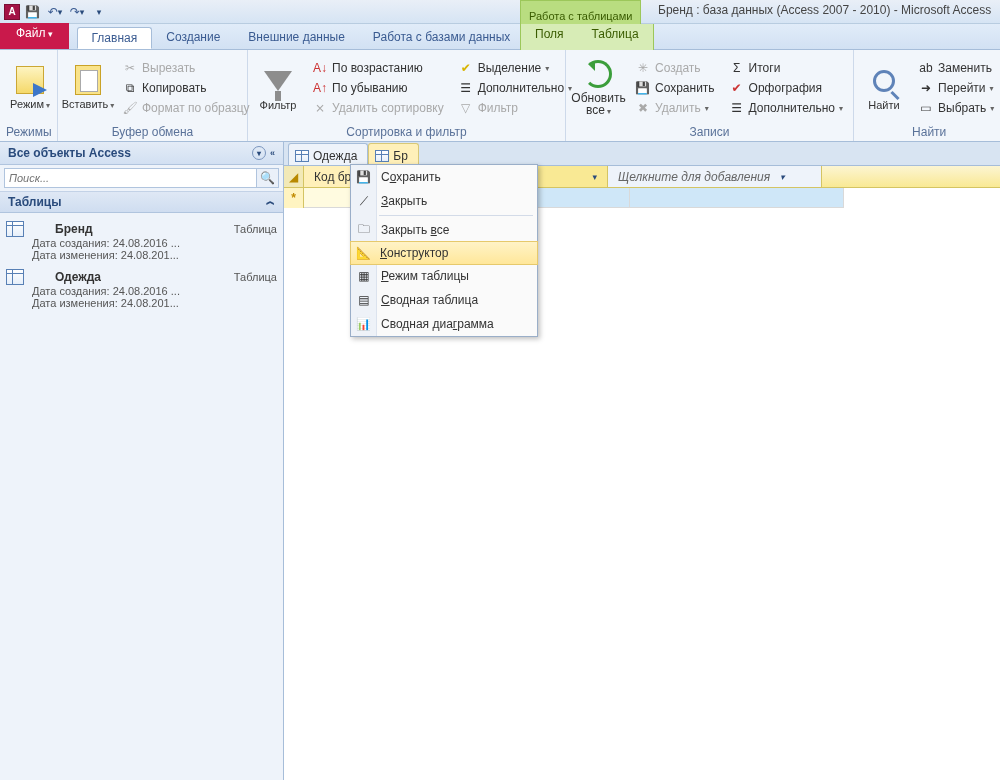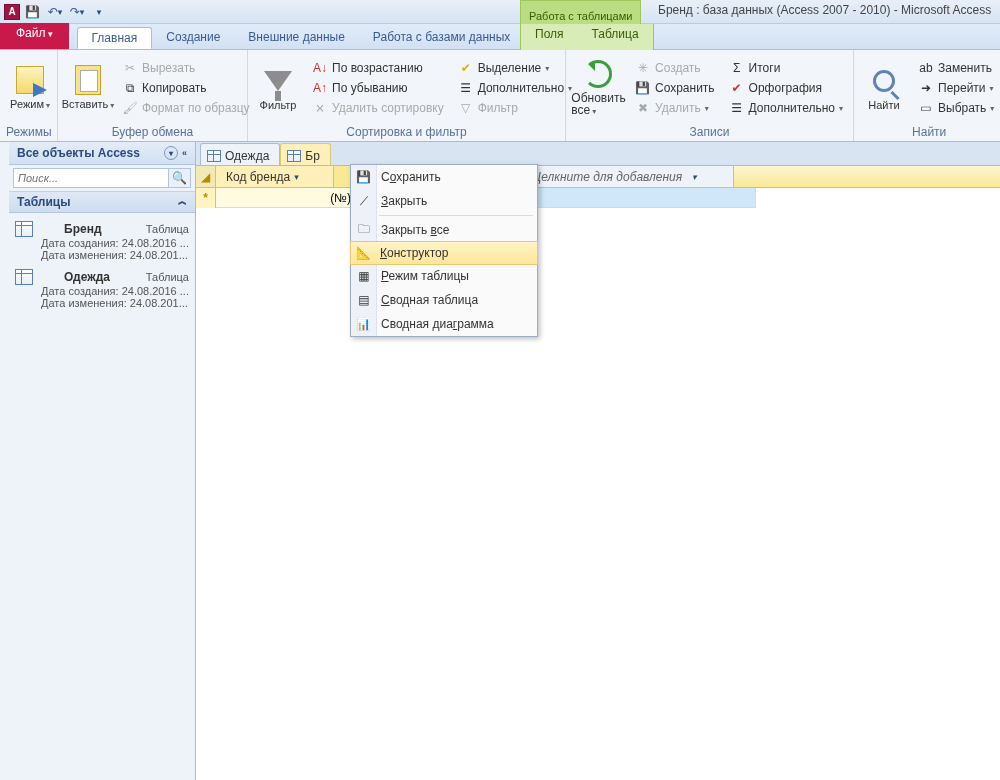--- a/index.html
+++ b/index.html
@@ -22,42 +22,42 @@
   .ctx-filler { position:absolute; left:520px; top:0; height:26px; background:#d7ecb6; border-left:1px solid #9cc75a; border-right:1px solid #9cc75a; display:flex;}
   .ctx-filler .tab { color:#3a5c00; }
 
   
   .ribbon { height: 92px; background:#f2f6fb; border-bottom:1px solid #a6bdd9; display:flex; }
   .group { border-right:1px solid #cdd9ea; display:flex; flex-direction:column; justify-content:space-between; padding:3px 6px 2px; }
   .group-label { text-align:center; font-size:12px; color:#5a7299; padding-top:2px;}
   .group-body { display:flex; gap:6px; flex:1; }
   .bigbtn { display:flex; flex-direction:column; align-items:center; justify-content:center; padding:2px 4px; min-width:48px;}
   .bigbtn .ic { width:32px; height:32px; margin-bottom:2px; display:flex; align-items:center; justify-content:center;}
-  .bigbtn .lbl { font-size:11px; text-align:left; line-height:12px; color:#333;}
+  .bigbtn .lbl { font-size:11px; text-align:center; line-height:12px; color:#333;}
   .stack { display:flex; flex-direction:column; gap:2px; justify-content:center;}
   .smallbtn { display:flex; align-items:center; gap:4px; padding:1px 4px; font-size:11px; color:#333; white-space:nowrap;}
   .smallbtn.disabled { color:#a9a9a9; }
   .smallbtn .ic { width:16px; height:16px; display:flex; align-items:center; justify-content:center;}
   .dd::after{content:" ▾"; font-size:8px; color:#666;}
 
   
   .ic-view { width:28px; height:28px; background:linear-gradient(#fdf4c1,#f5d96a); border:1px solid #cba734; position:relative;}
   .ic-view::after{content:""; position:absolute; right:-4px; bottom:-4px; width:14px; height:14px; background:#3d77c9; clip-path:polygon(0 0,100% 50%,0 100%);}
   .ic-paste { width:26px; height:30px; background:#f9e38a; border:1px solid #c9a227; position:relative;}
   .ic-paste::before{content:""; position:absolute; left:4px; top:4px; width:16px; height:20px; background:#fff; border:1px solid #aaa;}
   .ic-filter { width:0;height:0; border-left:14px solid transparent; border-right:14px solid transparent; border-top:20px solid #8d8d8d; position:relative;}
   .ic-filter::after{content:"";position:absolute;left:-3px;top:0;width:6px;height:10px;background:#8d8d8d;}
   .ic-refresh { width:28px;height:28px; border:3px solid #3b9e3b; border-left-color:transparent; border-radius:50%; position:relative;}
   .ic-refresh::after{content:"";position:absolute; top:-2px; left:-2px; border:5px solid transparent; border-right-color:#3b9e3b;}
   .ic-find { width:22px;height:22px; border:3px solid #5f83b8; border-radius:50%; position:relative;}
   .ic-find::after{content:"";position:absolute; right:-8px; bottom:-8px; width:10px; height:3px; background:#5f83b8; transform:rotate(45deg);}
 
   
   .main { display:flex; height: calc(780px - 24px - 26px - 92px); }
-  .navpane { width:196px; border-right:1px solid #a6bdd9; background:#eef3fa; display:flex; flex-direction:column;padding-left:9px;}
+  .navpane { width:284px; border-right:1px solid #a6bdd9; background:#eef3fa; display:flex; flex-direction:column;}
   .nav-head { background:linear-gradient(#e4ecf7,#d2e0f2); border-bottom:1px solid #b0c4de; padding:4px 8px; display:flex; align-items:center; justify-content:space-between; color:#2a4b7c; font-weight:600;}
   .nav-head .coll { display:flex; gap:4px; align-items:center;}
   .nav-head .circ { width:14px;height:14px; border:1px solid #7a95bd; border-radius:50%; display:flex; align-items:center; justify-content:center; font-size:8px; color:#2a4b7c;}
   .nav-search { display:flex; padding:3px 4px; border-bottom:1px solid #c3d2e7;}
   .nav-search input { flex:1; border:1px solid #b0c4de; padding:2px 4px; font-style:italic; color:#888; font-size:11px;}
   .nav-search .magnif { width:22px; height:20px; border:1px solid #b0c4de; border-left:none; background:#eaf0f9; display:flex; align-items:center; justify-content:center; color:#5a7299;}
   .nav-group { background:linear-gradient(#dfe8f5,#cfddf0); padding:3px 8px; color:#2a4b7c; font-weight:600; display:flex; justify-content:space-between; border-bottom:1px solid #b0c4de;}
   .nav-items { padding:4px 2px; }
   .nav-item { padding:4px 4px; }
   .nav-item-head { display:flex; align-items:center; gap:6px;}

